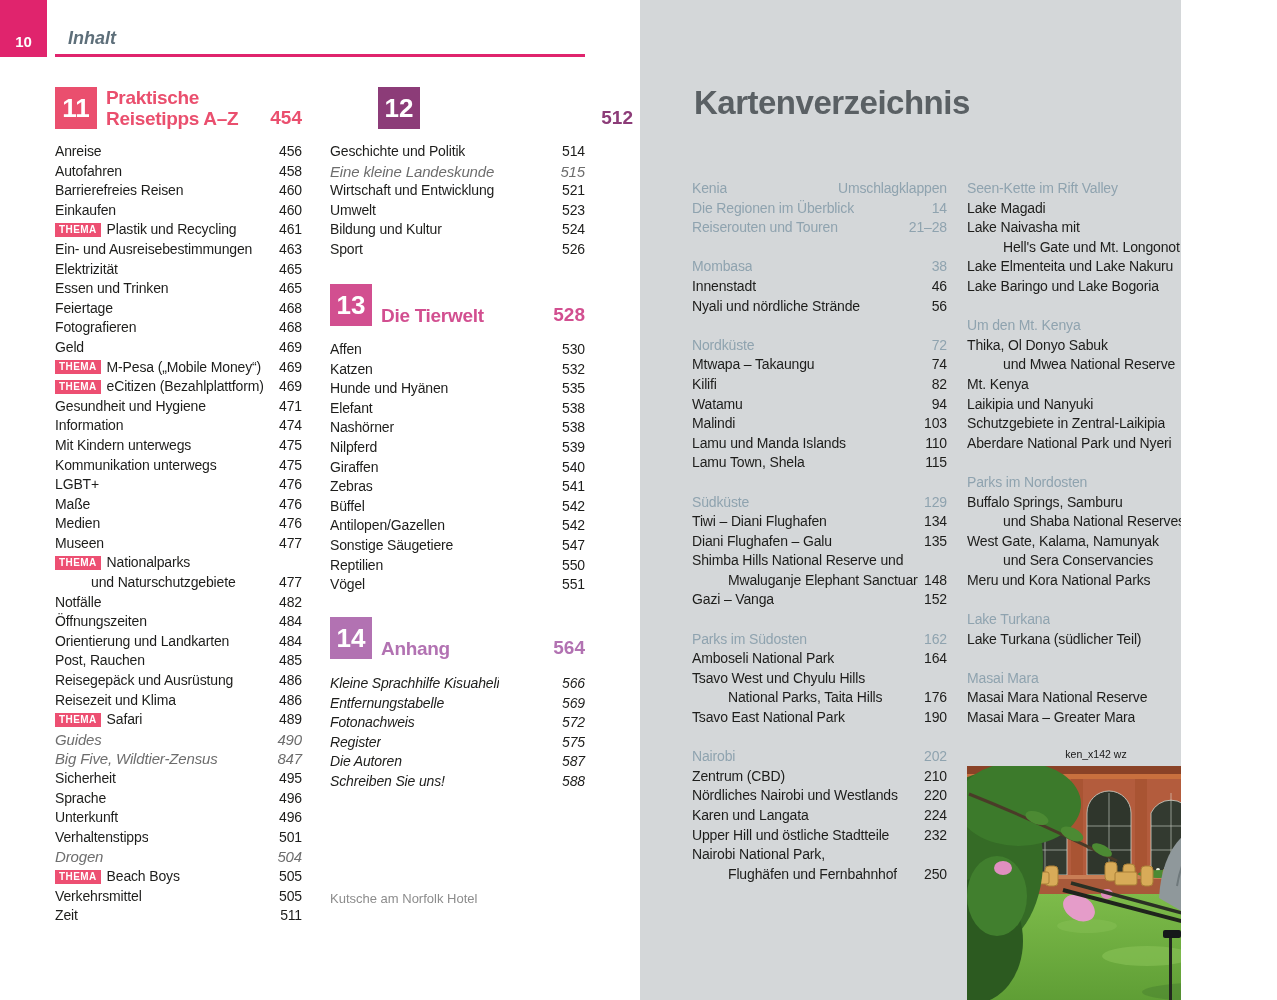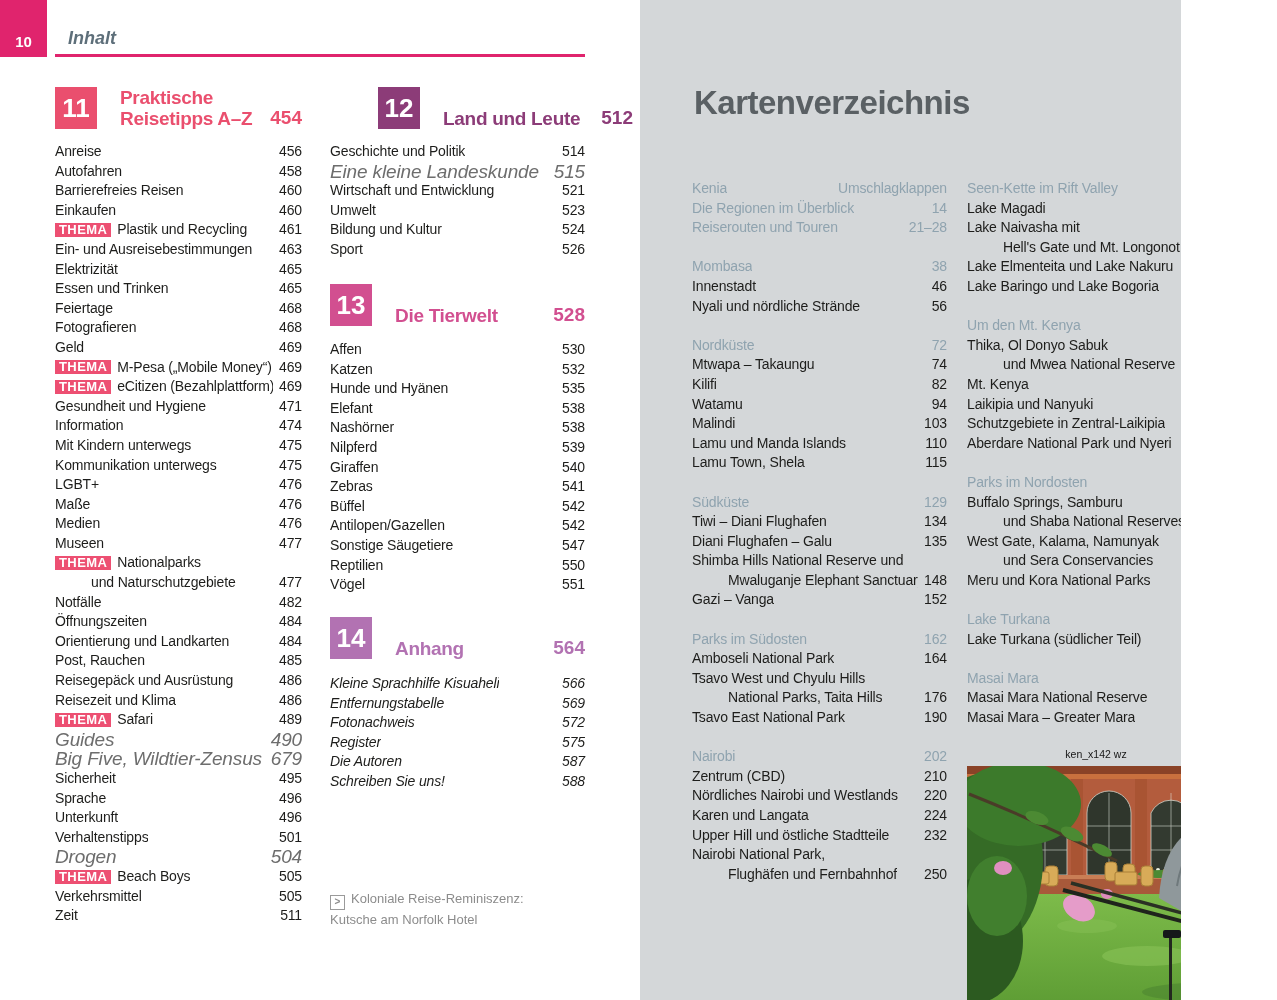--- a/index.html
+++ b/index.html
@@ -13,21 +13,21 @@
            padding-bottom:7px;box-sizing:border-box;}
   .pagebox-left{left:0;top:0;width:47px;height:57px;}
   .pagebox-right{left:1230px;top:0;width:47px;height:57px;}
   .header-title{left:68px;top:28px;font-size:18px;font-weight:bold;color:#5e6f7a;font-style:italic;}
   .rule{left:55px;top:54px;width:530px;height:3px;background:var(--pink,#e0246d);}
 
   
   .chapter{display:flex;align-items:stretch;height:43px;}
   .chnum{flex:0 0 42px;width:42px;height:42px;background:var(--chc);color:#fff;
          font-weight:bold;font-size:26px;display:flex;align-items:center;justify-content:center;}
-  .chtitle{display:flex;flex-direction:column;justify-content:flex-end;margin-left:23px;
+  .chtitle{display:flex;flex-direction:column;justify-content:flex-end;margin-left:9px;
            color:var(--chc);font-weight:bold;font-size:19px;line-height:20.5px;
            letter-spacing:-0.3px;padding-bottom:1px;white-space:nowrap;}
   .chpage{margin-left:auto;align-self:flex-end;color:var(--chc);font-weight:bold;
           font-size:19px;padding-bottom:1px;}
   #ch11{left:55px;top:87px;width:247px;}
   #ch12{left:330px;top:87px;width:255px;padding-left:48px;}
   #ch13{left:330px;top:284px;width:255px;}
   #ch14{left:330px;top:617px;width:255px;}
 
   
@@ -36,23 +36,23 @@
   #col12{left:330px;top:142px;width:255px;}
   #col13{left:330px;top:340px;width:255px;}
   #col14{left:330px;top:674px;width:255px;font-style:italic;}
   #mapcol1{left:692px;top:179px;width:255px;}
   #mapcol2{left:967px;top:179px;width:255px;}
   .row{display:flex;align-items:baseline;height:19.6px;line-height:19.6px;
        font-size:14px;letter-spacing:-0.15px;white-space:nowrap;}
   .row .lbl{overflow:hidden;}
   .row .pg{margin-left:auto;padding-left:6px;}
   .row.cont .lbl{padding-left:36px;}
-  .row.italic{color:#6d6d6d;font-style:italic;font-size:19px;}
+  .row.italic{color:#6d6d6d;font-style:italic;font-size:15px;}
   .row.header{color:var(--maphead,#8fa3af);font-weight:normal;}
-  .badge{flex:0 0 auto;background:var(--badge,#ed4f72);color:#fff;font-size:13px;
+  .badge{flex:0 0 auto;background:var(--badge,#ed4f72);color:#fff;font-size:10px;
          font-weight:bold;letter-spacing:0.4px;padding:1px 4px;margin-right:6px;
          line-height:12px;align-self:center;}
 
   
   .caption{left:330px;top:889px;width:255px;color:#8c8c8c;font-size:13px;line-height:20px;}
   .cap-icon{display:inline-flex;align-items:center;justify-content:center;
             width:13px;height:13px;border:1.3px solid #9a9a9a;font-size:10px;
             margin-right:6px;vertical-align:-2px;color:#8c8c8c;font-weight:bold;}
 
   
@@ -208,21 +208,21 @@
           <span class="badge">THEMA</span>
           <span class="lbl">Safari</span>
           <span class="pg">489</span>
         </div>
         <div class="row italic">
           <span class="lbl">Guides</span>
           <span class="pg">490</span>
         </div>
         <div class="row italic">
           <span class="lbl">Big Five, Wildtier-Zensus</span>
-          <span class="pg">679</span>
+          <span class="pg">847</span>
         </div>
         <div class="row normal">
           <span class="lbl">Sicherheit</span>
           <span class="pg">495</span>
         </div>
         <div class="row normal">
           <span class="lbl">Sprache</span>
           <span class="pg">496</span>
         </div>
         <div class="row normal">
@@ -247,23 +247,20 @@
           <span class="pg">505</span>
         </div>
         <div class="row normal">
           <span class="lbl">Zeit</span>
           <span class="pg">511</span>
         </div>
       </div>
 
     <div class="abs chapter" id="ch12" style="--chc: #8c3c78;">
         <div class="chnum">12</div>
-        <div class="chtitle">
-          <span>Land und Leute</span>
-        </div>
         <div class="chpage">512</div>
       </div>
     <div class="abs rows" id="col12">
         <div class="row normal">
           <span class="lbl">Geschichte und Politik</span>
           <span class="pg">514</span>
         </div>
         <div class="row italic">
           <span class="lbl">Eine kleine Landeskunde</span>
           <span class="pg">515</span>
@@ -376,23 +373,20 @@
           <span class="lbl">Die Autoren</span>
           <span class="pg">587</span>
         </div>
         <div class="row normal">
           <span class="lbl">Schreiben Sie uns!</span>
           <span class="pg">588</span>
         </div>
       </div>
 
     <div class="abs caption">
-      <div>
-        <span class="cap-icon">&gt;</span><span>Koloniale Reise-Reminiszenz:</span>
-      </div>
       <div>Kutsche am Norfolk Hotel</div>
     </div>
   </div>
 
   <div>
     <div class="abs right-bg"></div>
     <div class="abs pagebox pagebox-right">
       <span>11</span>
     </div>
     <div class="abs map-title">Kartenverzeichnis</div>

